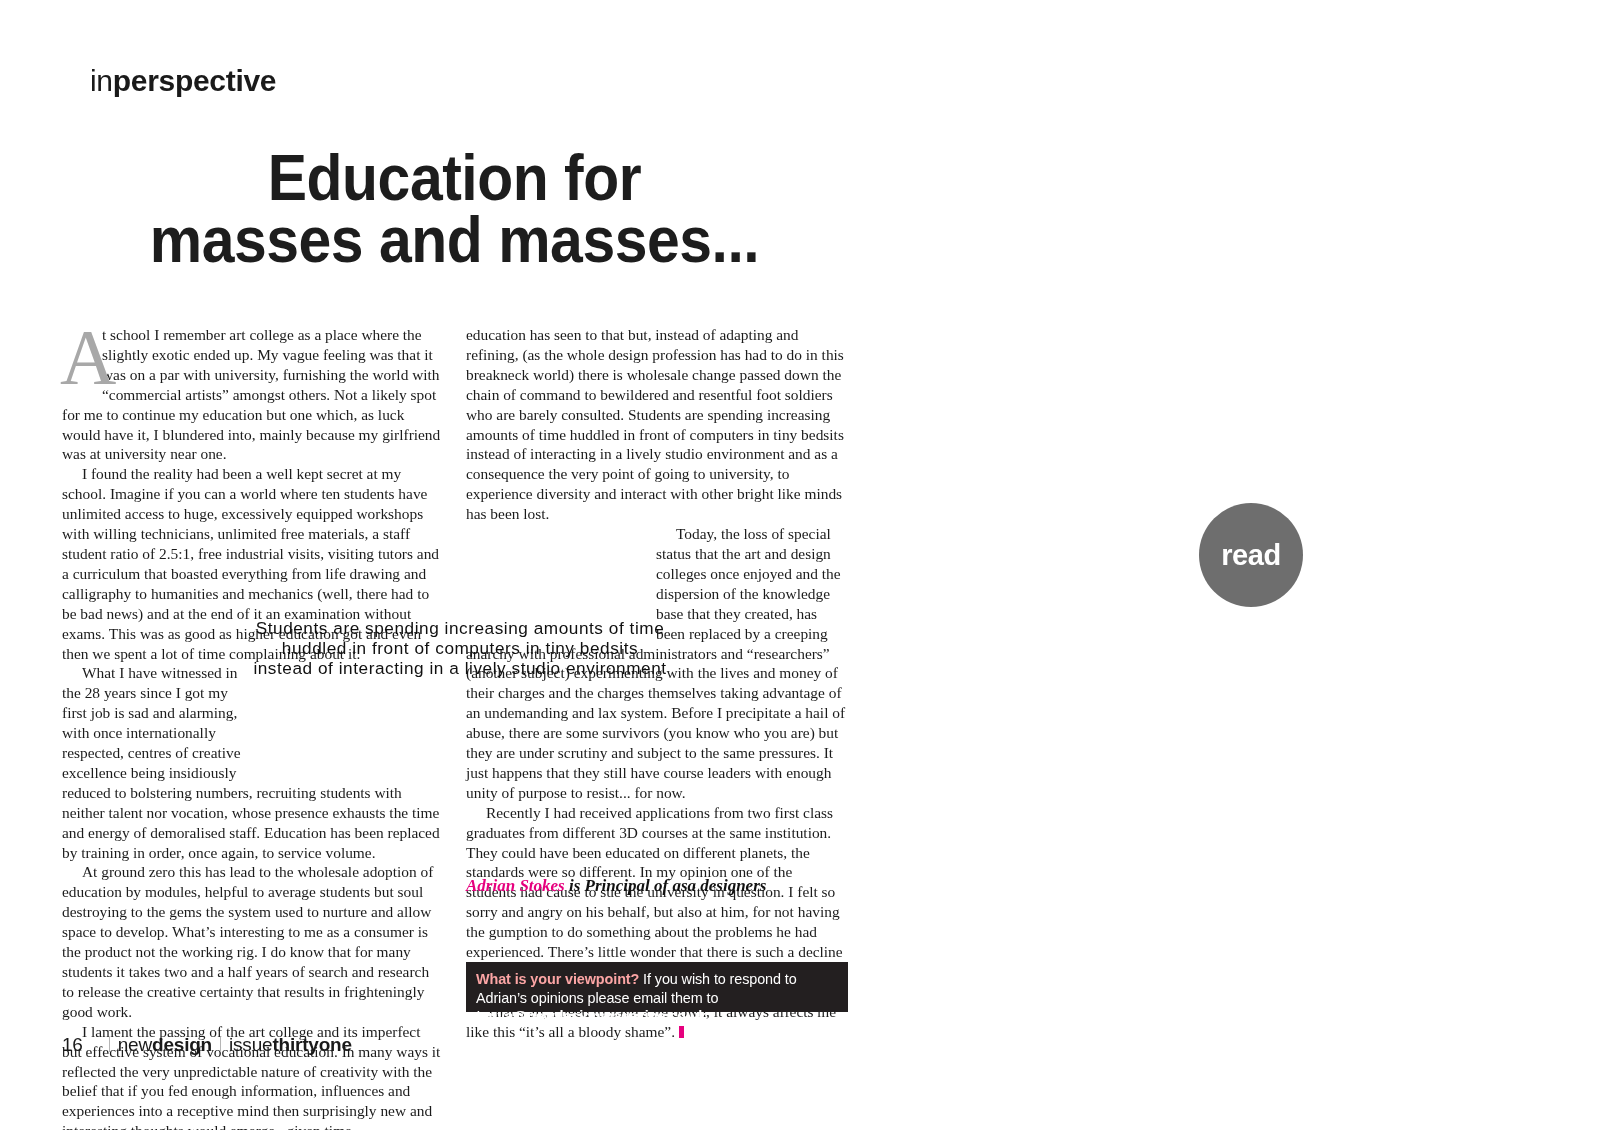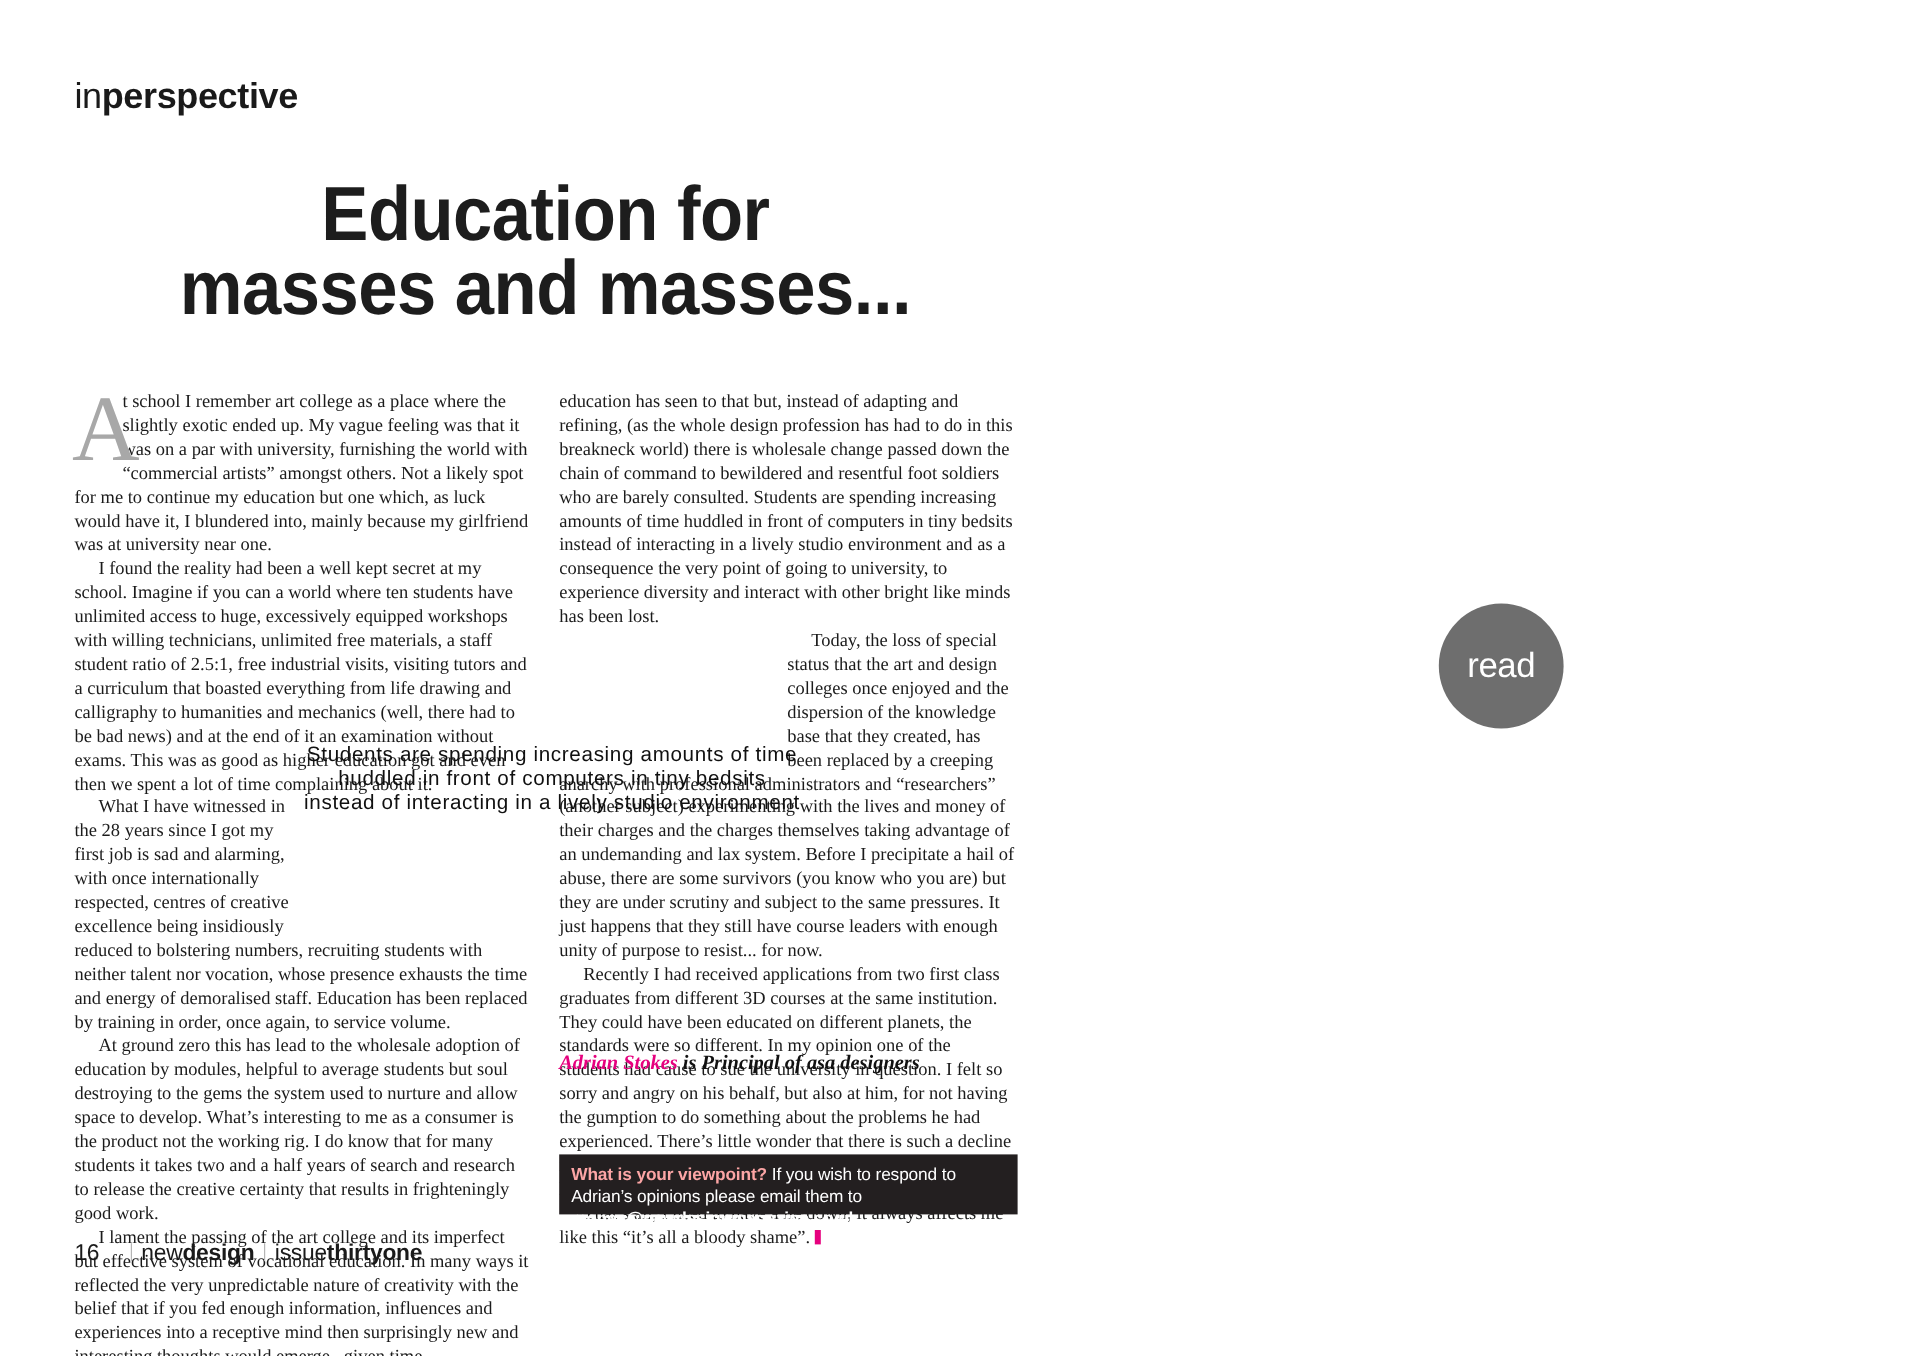--- a/index.html
+++ b/index.html
@@ -25,21 +25,21 @@
   
   #kicker {
     position: absolute;
     left: 62px;
     top: 64px;
     font-size: 30px;
     letter-spacing: -0.3px;
     color: #1a1a1a;
     white-space: nowrap;
   }
-  #kicker .light { font-weight: 400; }
+  #kicker .light { font-weight: 400; margin-left: 28px; }
   #kicker .bold  { font-weight: 700; margin-top: 35px; }
 
   
   #headline {
     position: absolute;
     left: 62px;
     top: 104px;
     width: 785px;
     text-align: center;
     color: #1d1d1d;
@@ -183,21 +183,21 @@
     height: 104px;
     border-radius: 50%;
     background: #6e6e6e;
     display: flex;
     align-items: center;
     justify-content: center;
   }
   #read-button .read-label {
     color: #ffffff;
     font-size: 29px;
-    font-weight: 400;
+    font-weight: 700;
     letter-spacing: -0.4px;
     line-height: 1;
     text-align: right;
   }
 
   
   #footer {
     position: absolute;
     left: 62px;
     top: 1034px;
@@ -253,21 +253,21 @@
     <p class="indent"><span>That’s all, I need to have a lie down, it always affects me like this “it’s all a bloody shame”.</span><span class="endmark"></span></p>
   </div>
 
   <div id="pullquote">Students are spending increasing amounts of time huddled in front of computers in tiny bedsits instead of interacting in a lively studio environment</div>
 
   <div id="author-credit">
     <span class="name">Adrian Stokes</span><span> is Principal of asa designers</span>
   </div>
 
   <div id="viewpoint-box">
-    <div class="vp-text"><span class="vp-q">What is your viewpoint?</span><span> If you wish to respond to Adrian’s opinions please email them to </span><span class="vp-email">money@newdesignmagazine.co.uk</span></div>
+    <div class="vp-text"><span class="vp-q">What is your viewpoint?</span><span> If you wish to respond to Adrian’s opinions please email them to </span><span class="vp-email">tanya@newdesignmagazine.co.uk</span></div>
   </div>
 
   <div id="read-button">
     <span class="read-label">read</span>
   </div>
 
   <div id="footer">
     <span class="page-no">16</span>
     <span class="sep"></span>
     <span><span class="light">new</span><span class="bold">design</span></span>

